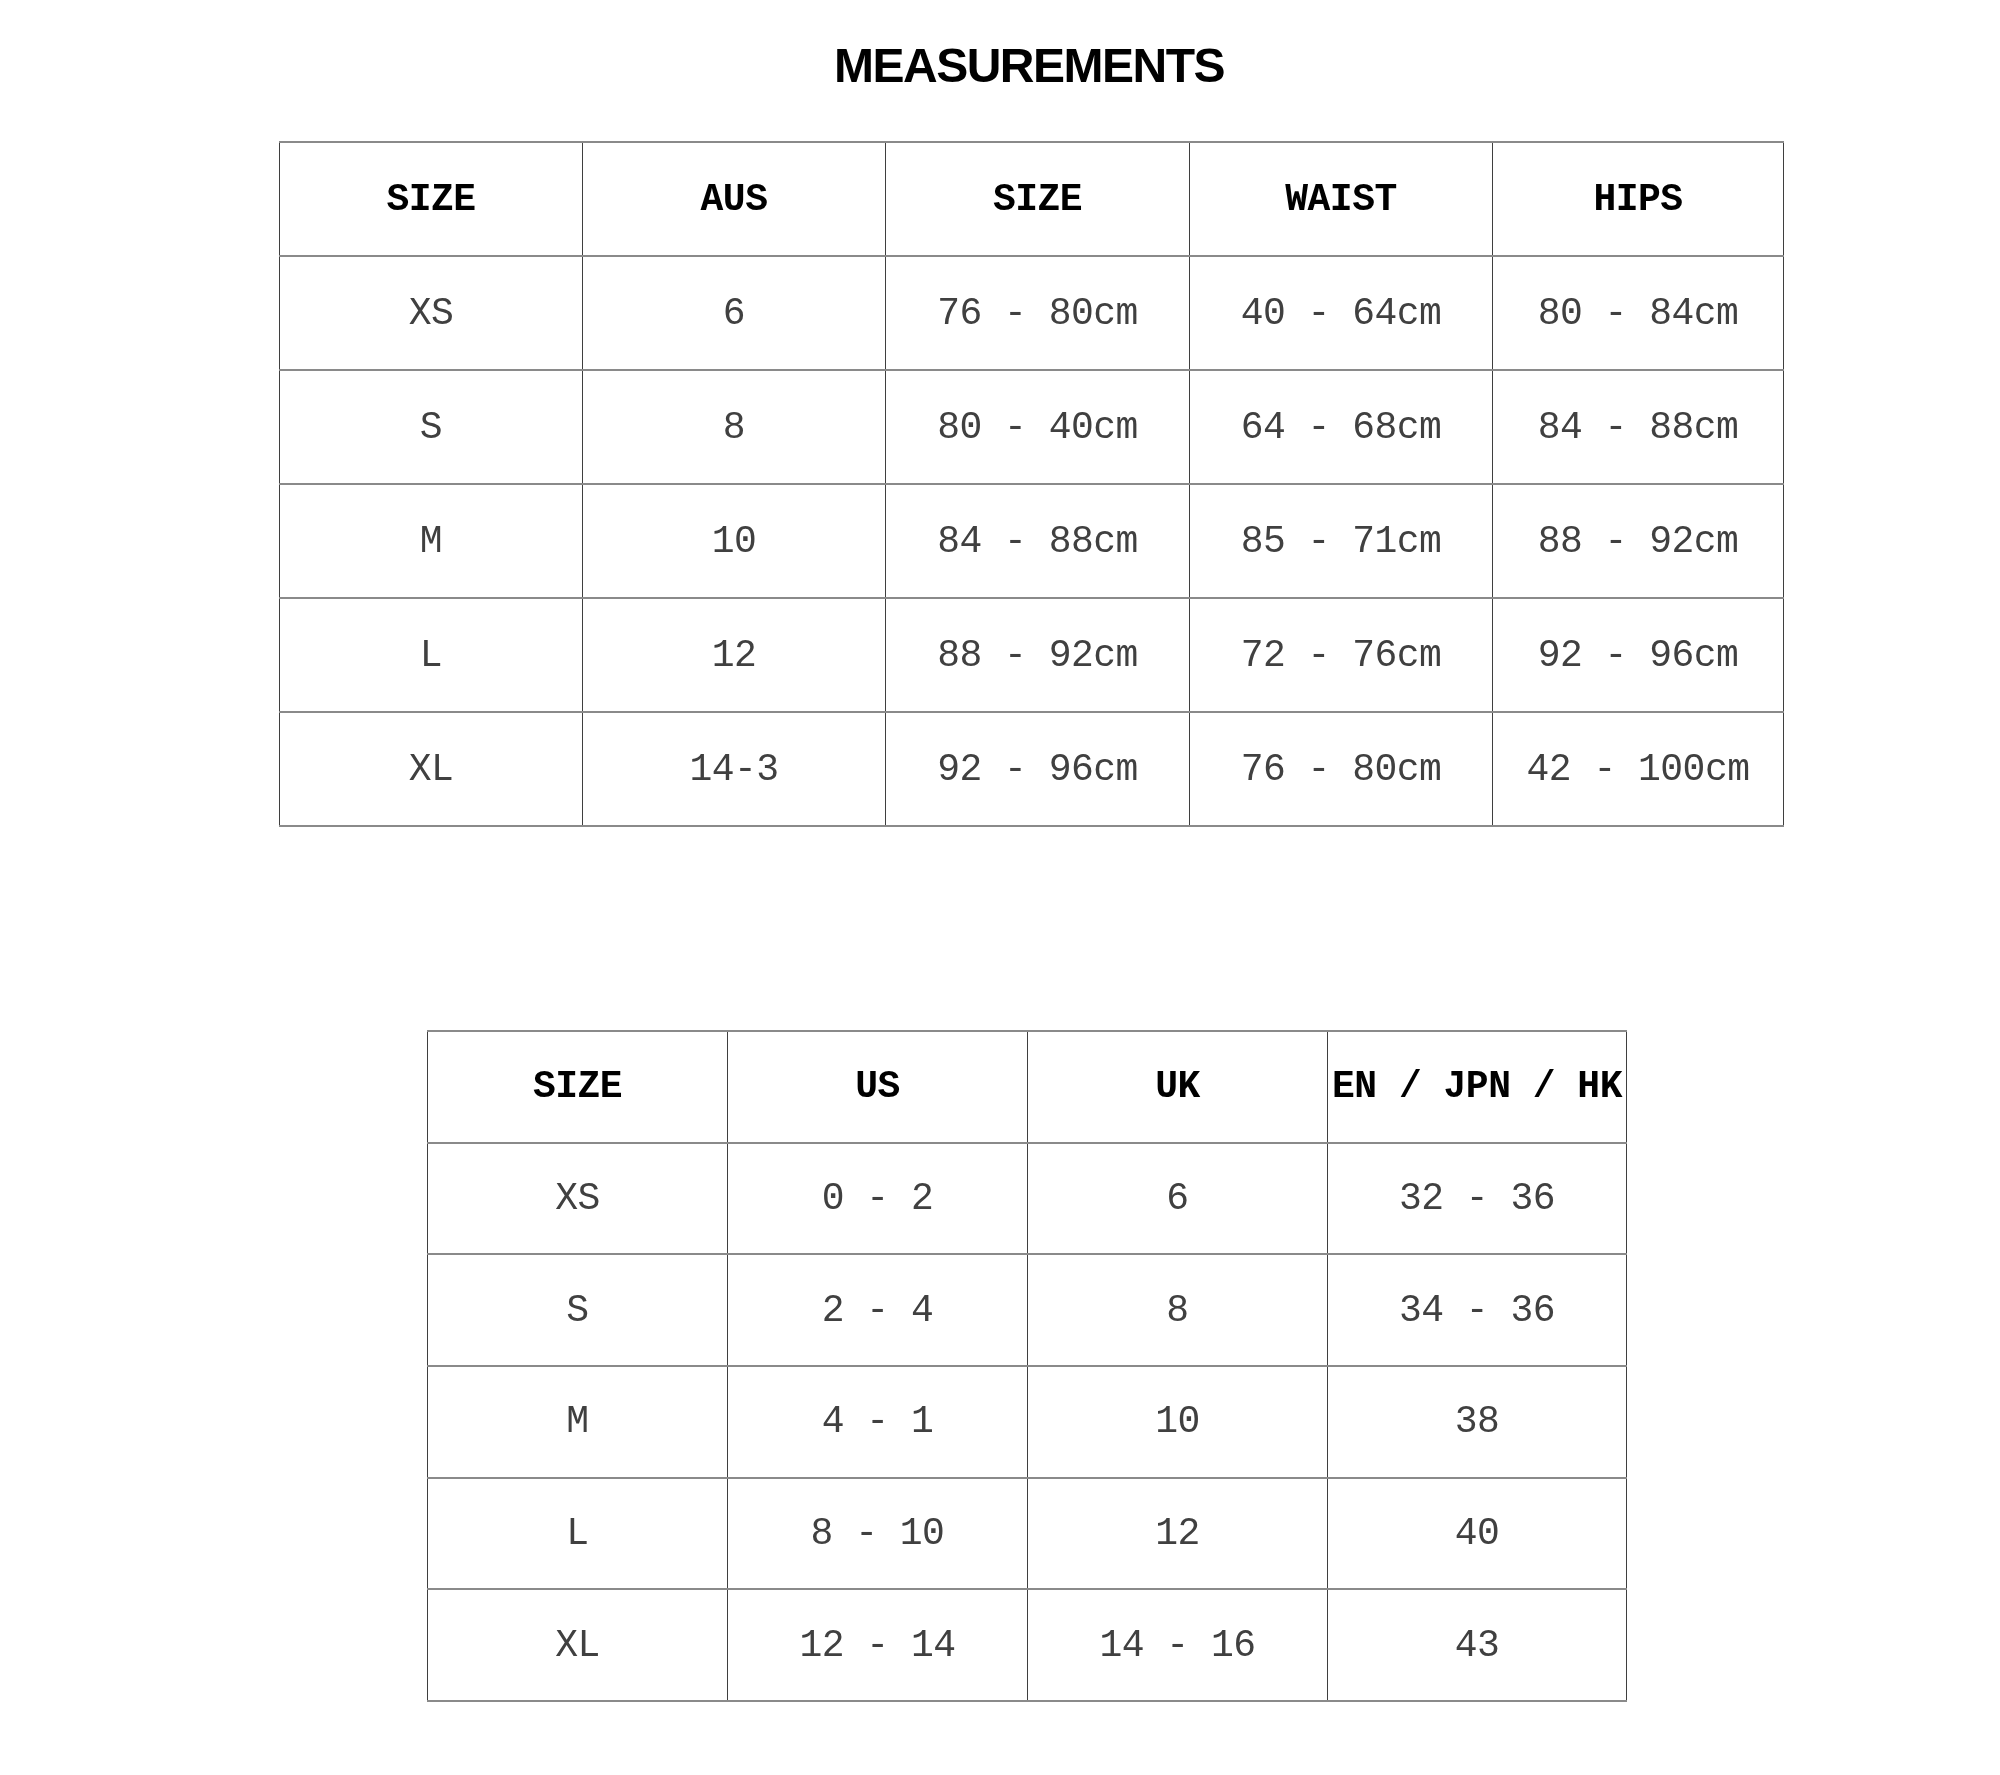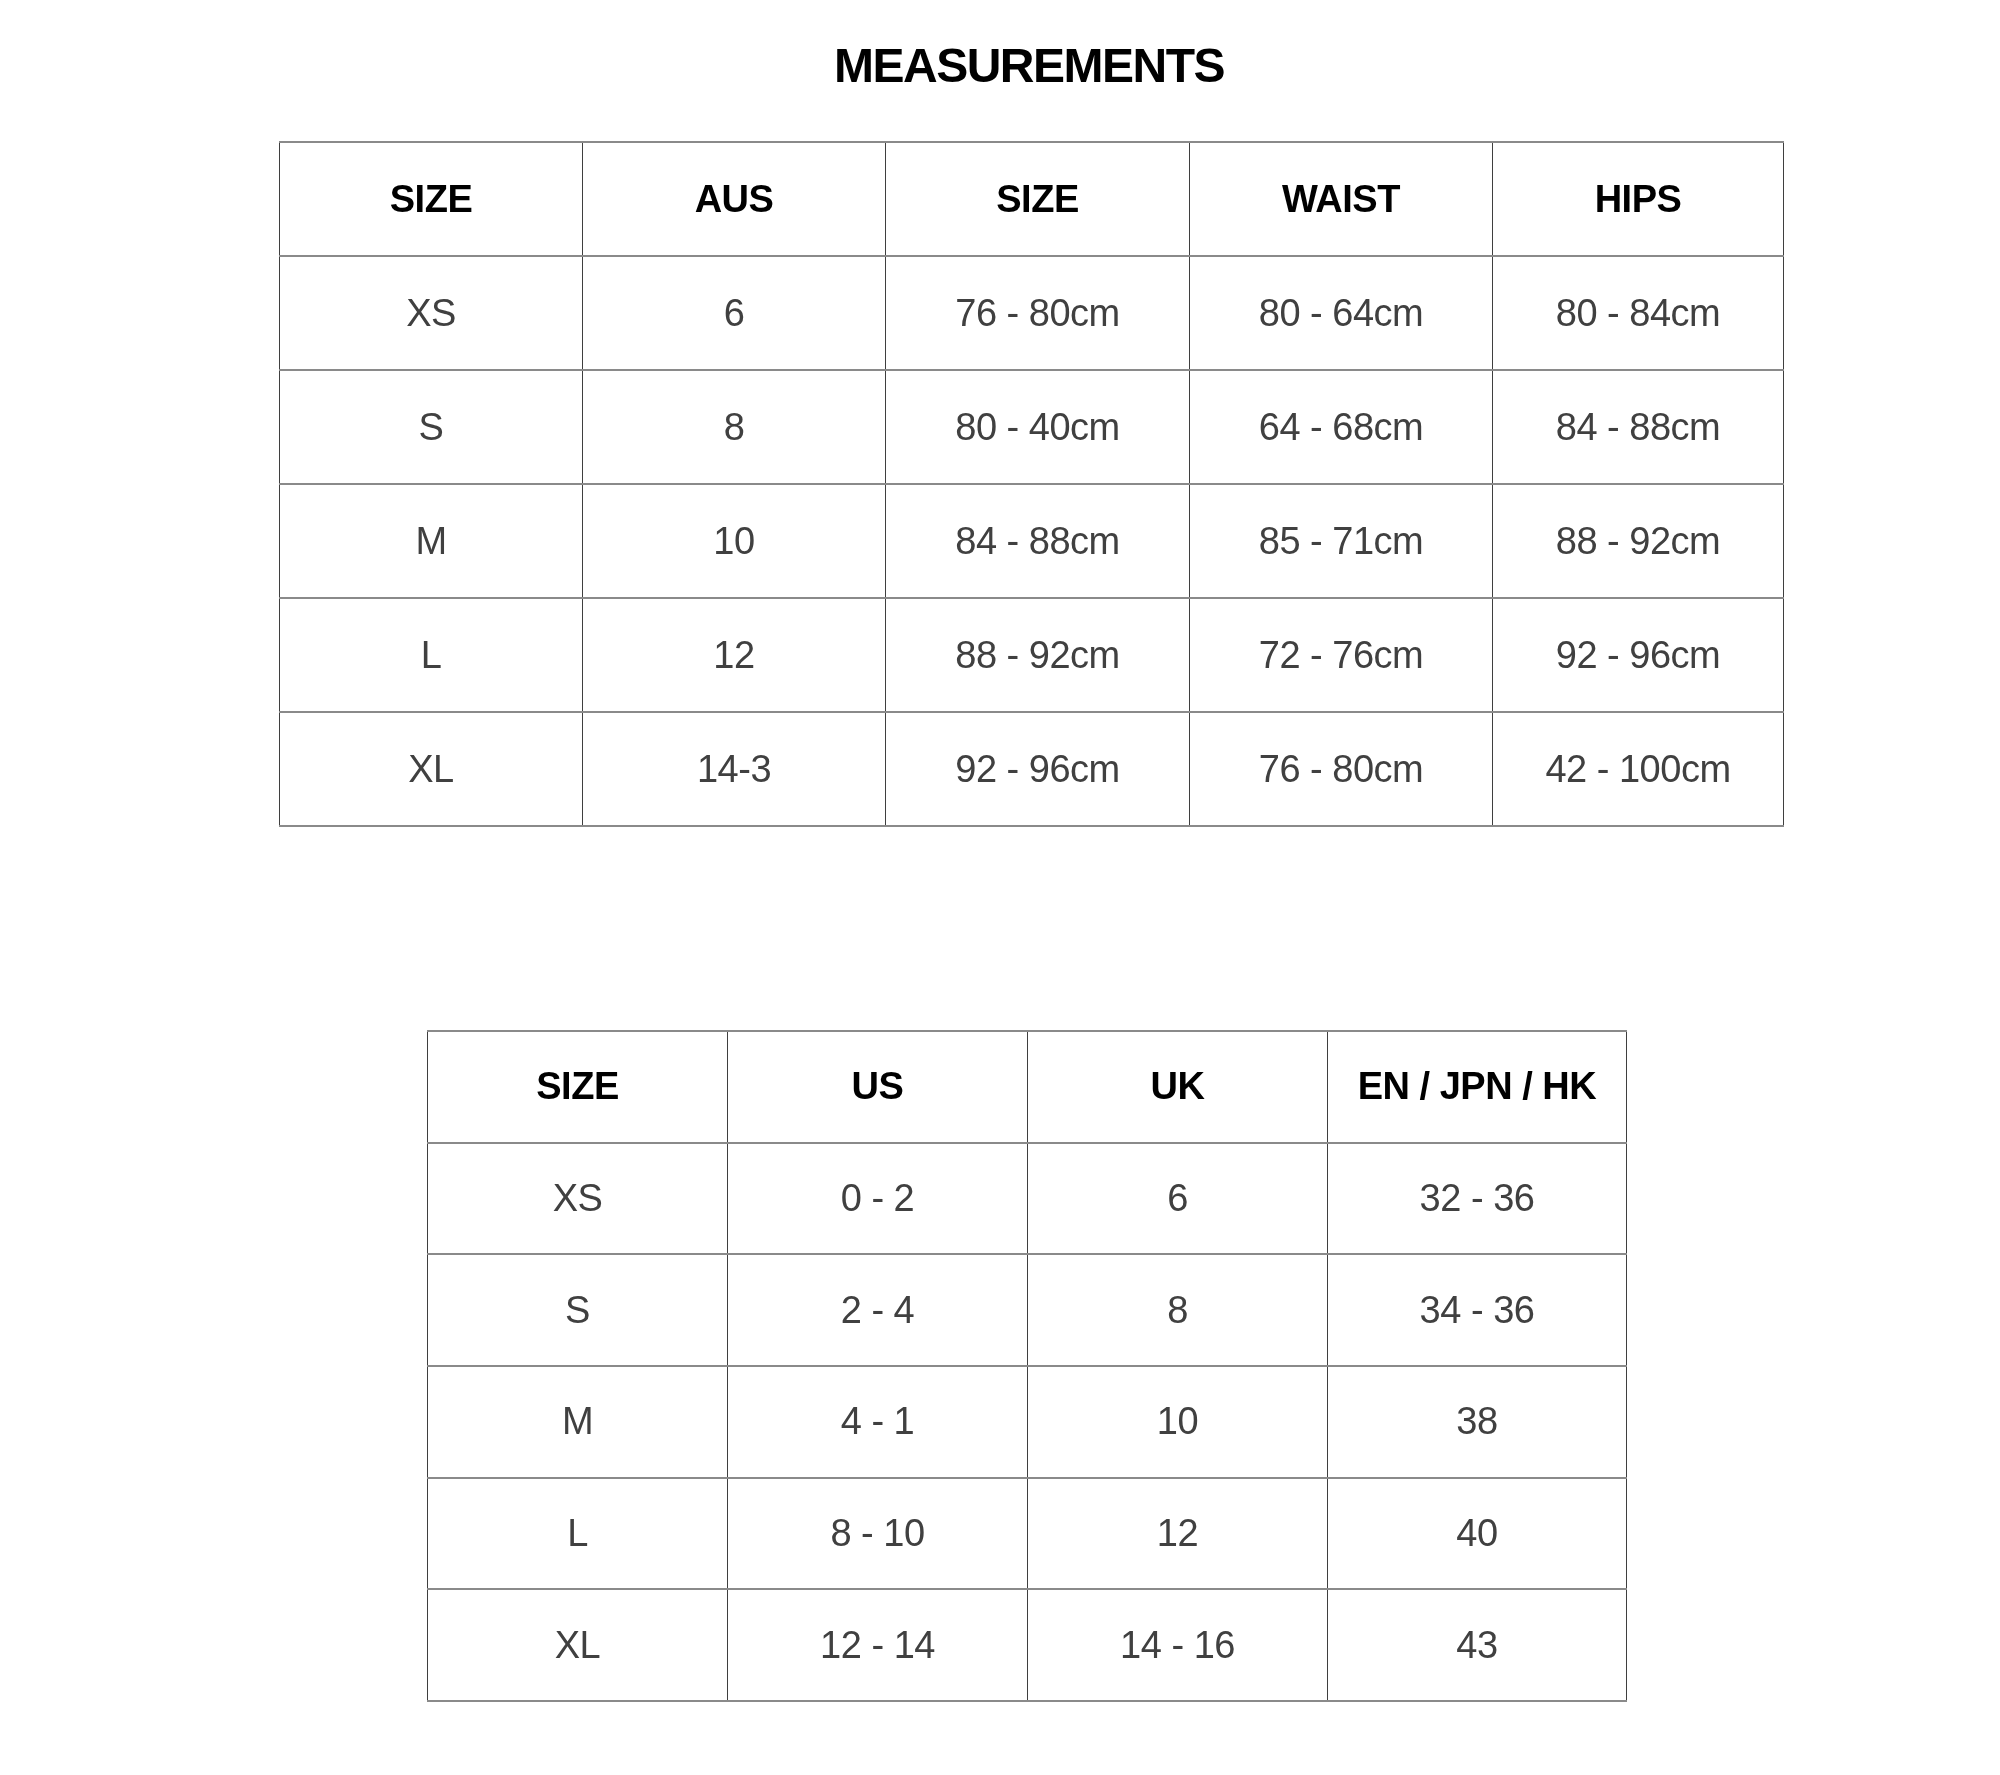--- a/index.html
+++ b/index.html
@@ -57,20 +57,21 @@
   .size-table td {
     border-top: 2px solid #8a8a8a;
     border-bottom: 2px solid #8a8a8a;
     border-left: 1px solid #3f3f3f;
     border-right: 1px solid #3f3f3f;
     text-align: center;
     vertical-align: middle;
     padding: 0;
     overflow: hidden;
     white-space: nowrap;
+    font-family: Liberation Mono, monospace;
   }
   .size-table th {
     font-size: 38px;
     font-weight: bold;
     letter-spacing: -0.5px;
     color: #000000;
   }
   .size-table td {
     font-size: 38px;
     font-weight: normal;
@@ -98,21 +99,21 @@
         <th>SIZE</th>
         <th>AUS</th>
         <th>SIZE</th>
         <th>WAIST</th>
         <th>HIPS</th>
       </tr>
       <tr>
         <td>XS</td>
         <td>6</td>
         <td>76 - 80cm</td>
-        <td>80 - 64cm</td>
+        <td>40 - 64cm</td>
         <td>80 - 84cm</td>
       </tr>
       <tr>
         <td>S</td>
         <td>8</td>
         <td>80 - 40cm</td>
         <td>64 - 68cm</td>
         <td>84 - 88cm</td>
       </tr>
       <tr>

